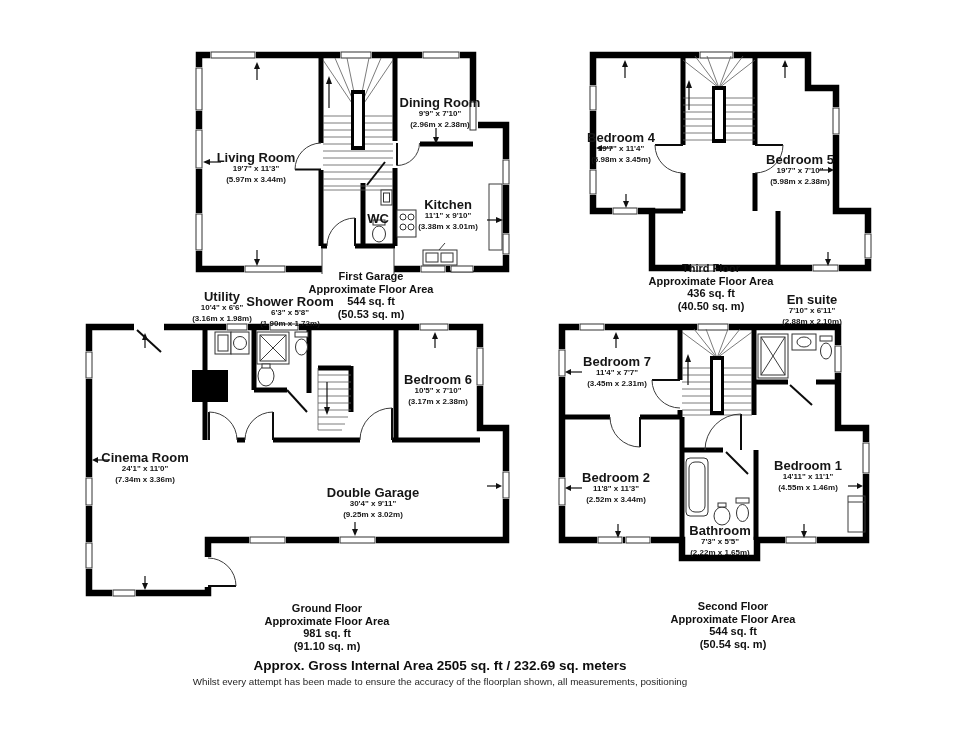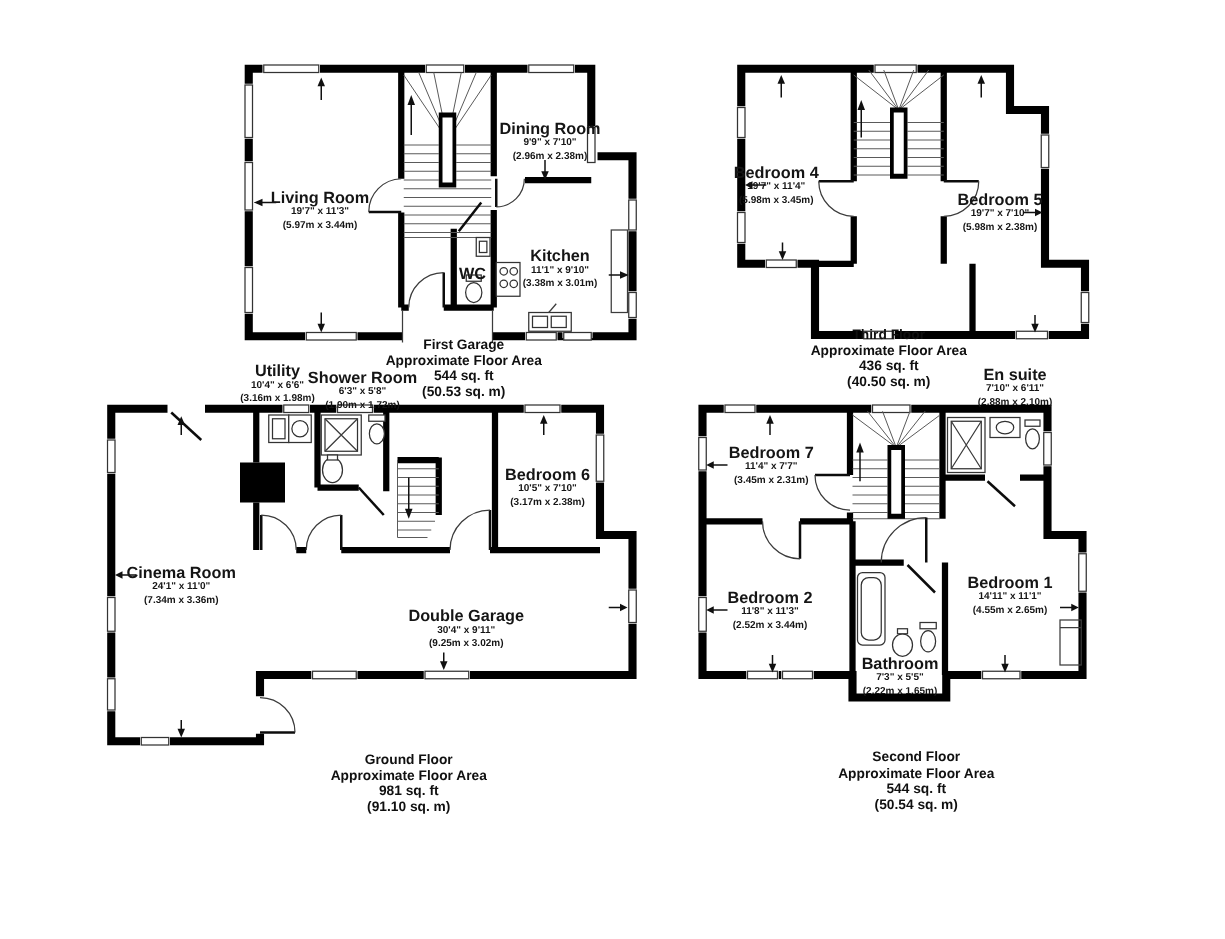--- a/index.html
+++ b/index.html
@@ -434,21 +434,21 @@
     <div class="rdim">(3.45m x 2.31m)</div>
   </div>
   <div class="room-label" style="left:616px;top:472px">
     <div class="rname">Bedroom 2</div>
     <div class="rdim">11'8" x 11'3"</div>
     <div class="rdim">(2.52m x 3.44m)</div>
   </div>
   <div class="room-label" style="left:808px;top:460px">
     <div class="rname">Bedroom 1</div>
     <div class="rdim">14'11" x 11'1"</div>
-    <div class="rdim">(4.55m x 2.65m)</div>
+    <div class="rdim">(4.55m x 1.46m)</div>
   </div>
   <div class="room-label" style="left:720px;top:525px">
     <div class="rname">Bathroom</div>
     <div class="rdim">7'3" x 5'5"</div>
     <div class="rdim">(2.22m x 1.65m)</div>
   </div>
 
   <div class="floor-title" style="left:371px;top:270px">
     <div>First Garage</div>
     <div>Approximate Floor Area</div>
@@ -468,15 +468,17 @@
     <div>(91.10 sq. m)</div>
   </div>
   <div class="floor-title" style="left:733px;top:600px">
     <div>Second Floor</div>
     <div>Approximate Floor Area</div>
     <div>544 sq. ft</div>
     <div>(50.54 sq. m)</div>
   </div>
 
   <div id="footer">
+    <div class="footer-head">Approx. Gross Internal Area 2505 sq. ft / 232.69 sq. meters</div>
+    <div class="footer-line">Whilst every attempt has been made to ensure the accuracy of the floorplan shown, all measurements, positioning</div>
   </div>
 
 </div>
 
 </body></html>

